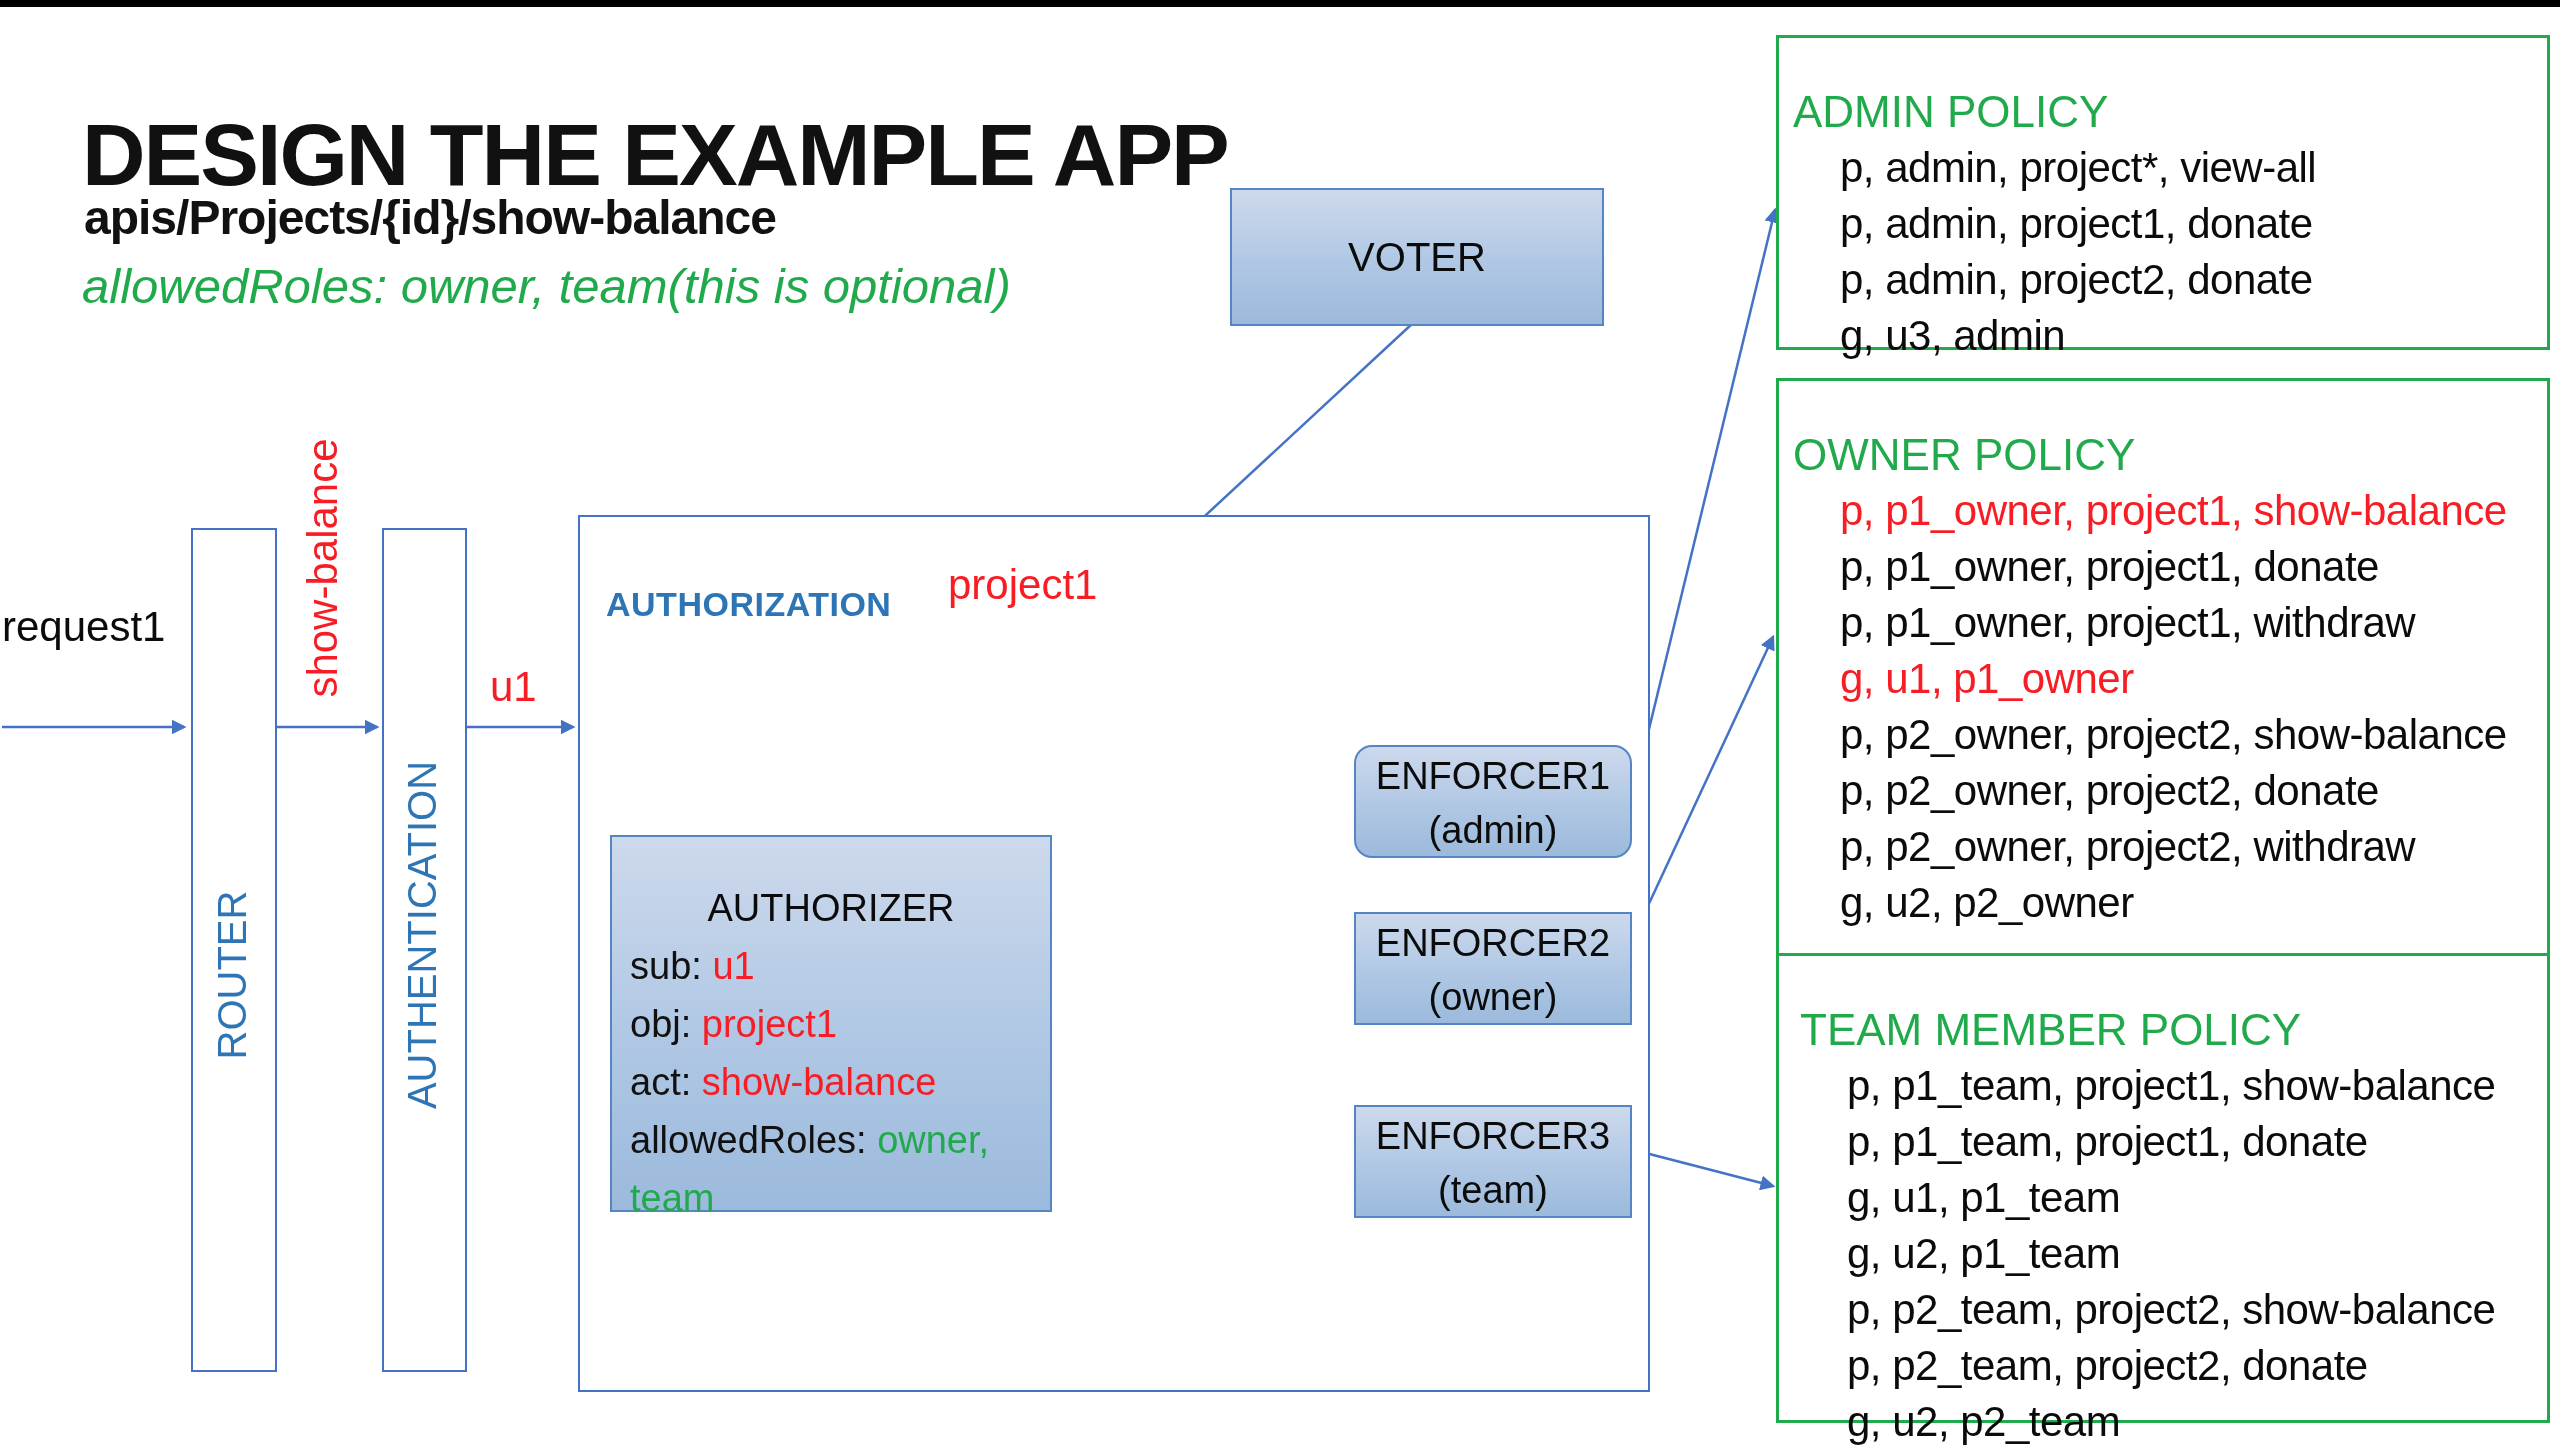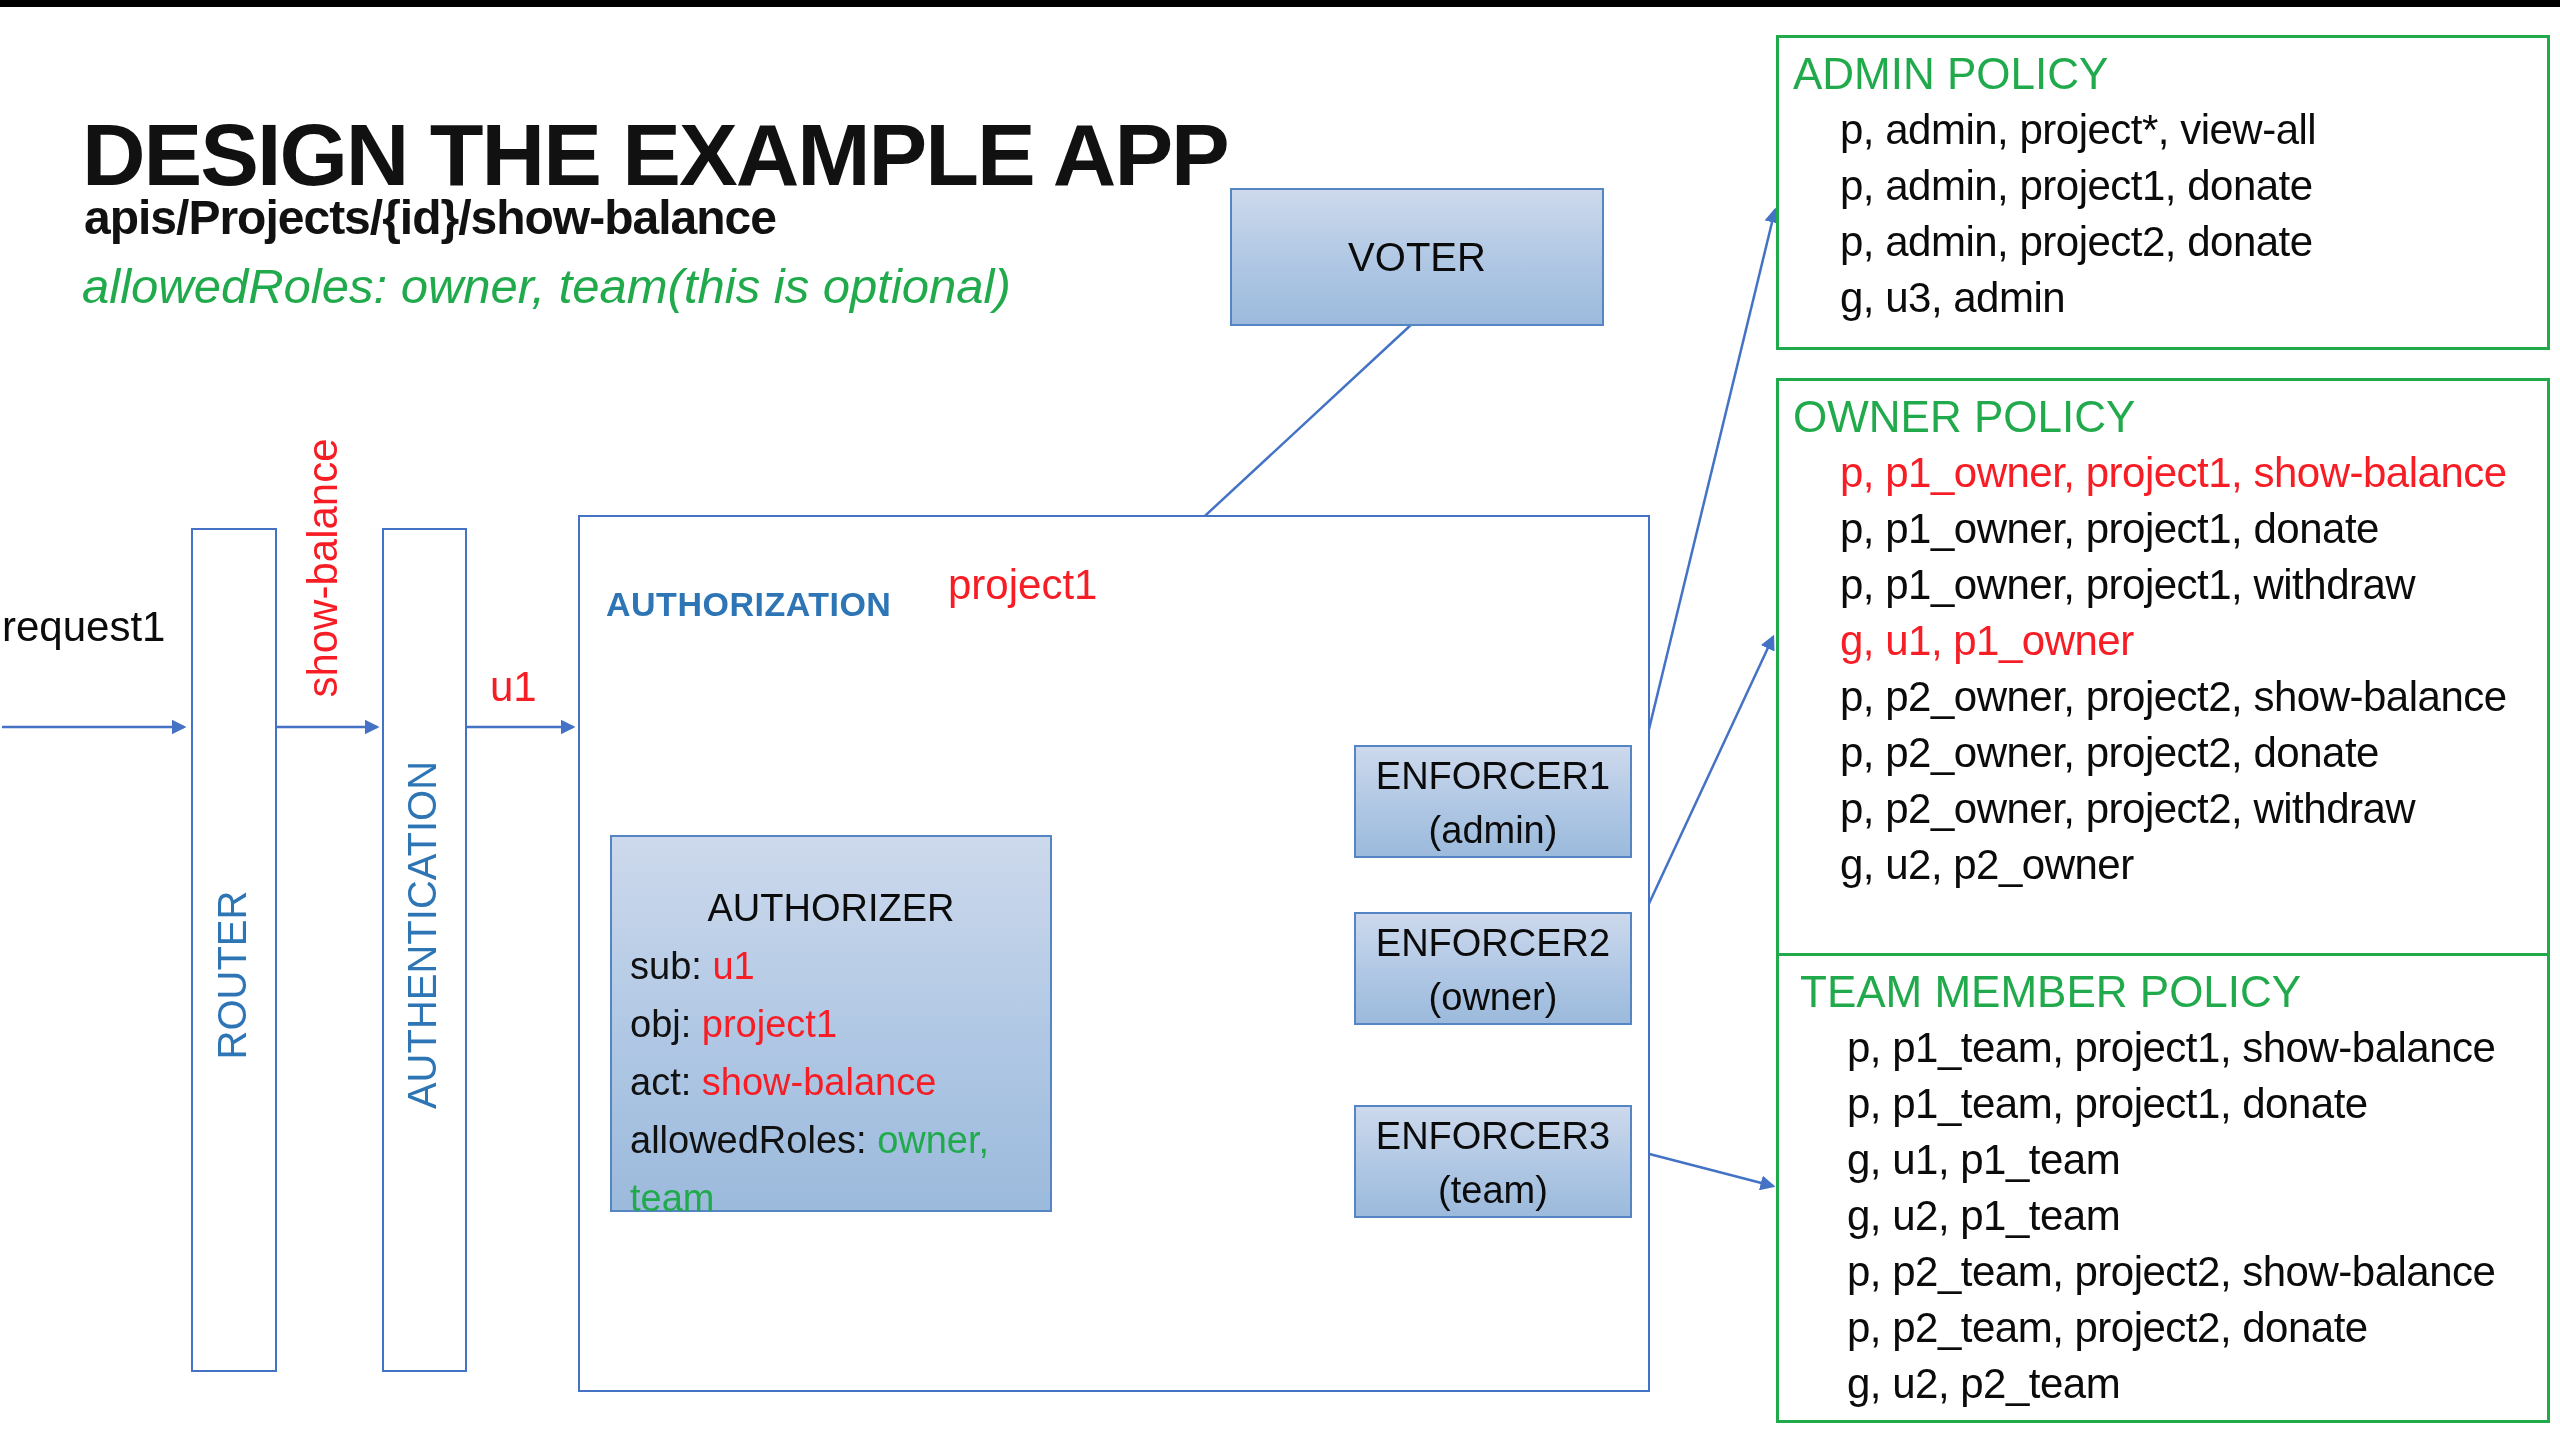--- a/index.html
+++ b/index.html
@@ -51,21 +51,21 @@
   .authorizer .atitle{text-align:center;font-size:38px;line-height:58px;color:#0b0b0b;}
   .authorizer .arow{font-size:38px;line-height:58px;padding-left:18px;white-space:nowrap;}
   .authorizer .val-red{color:var(--red);}
   .authorizer .val-green{color:var(--green);margin-top:32px;}
 
   .enforcer{left:1354px;width:278px;height:113px;box-sizing:border-box;text-align:center;
             font-size:38px;line-height:54px;color:#0b0b0b;padding-top:2px;}
 
   .policy{left:1776px;width:774px;border:3px solid var(--green);background:#fff;box-sizing:border-box;
           padding:8px 0 0 14px;}
-  .policy .ptitle{font-size:44px;line-height:56px;color:var(--green);white-space:nowrap;}
+  .policy .ptitle{font-size:44px;line-height:56px;color:var(--green);white-space:nowrap;margin-top:38px;}
   .policy .prule{font-size:42px;line-height:56px;letter-spacing:-0.5px;color:#0b0b0b;white-space:nowrap;margin-left:47px;}
   .policy .prule.red{color:var(--red);}
 
   svg.arrows{position:absolute;left:0;top:0;width:2560px;height:1446px;pointer-events:none;}
   svg.arrows line{fill:none;}
 </style>
 </head>
 <body>
 
 <div class="slide">
@@ -119,21 +119,21 @@
     <div id="authorizer-rows">
         <div class="arow"><span>sub: </span><span class="val-red">u1</span></div>
         <div class="arow"><span>obj: </span><span class="val-red">project1</span></div>
         <div class="arow"><span>act: </span><span class="val-red">show-balance</span></div>
         <div class="arow"><span>allowedRoles: </span><span class="val-green">owner,</span></div>
         <div class="arow"><span></span><span class="val-green">team</span></div>
       </div>
   </div>
 
   <div id="enforcers">
-      <div class="abs fill-box enforcer" style="top: 745px;">
+      <div class="abs fill-box enforcer" style="top: 745px; border-radius: 18px;">
         <div>ENFORCER1</div>
         <div>(admin)</div>
       </div>
       <div class="abs fill-box enforcer" style="top: 912px;">
         <div>ENFORCER2</div>
         <div>(owner)</div>
       </div>
       <div class="abs fill-box enforcer" style="top: 1105px;">
         <div>ENFORCER3</div>
         <div>(team)</div>

